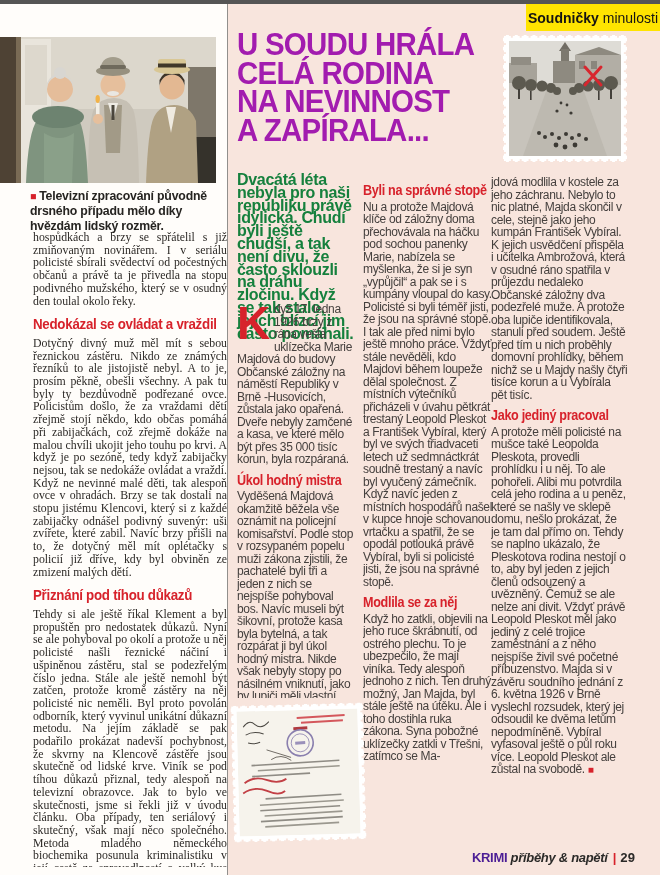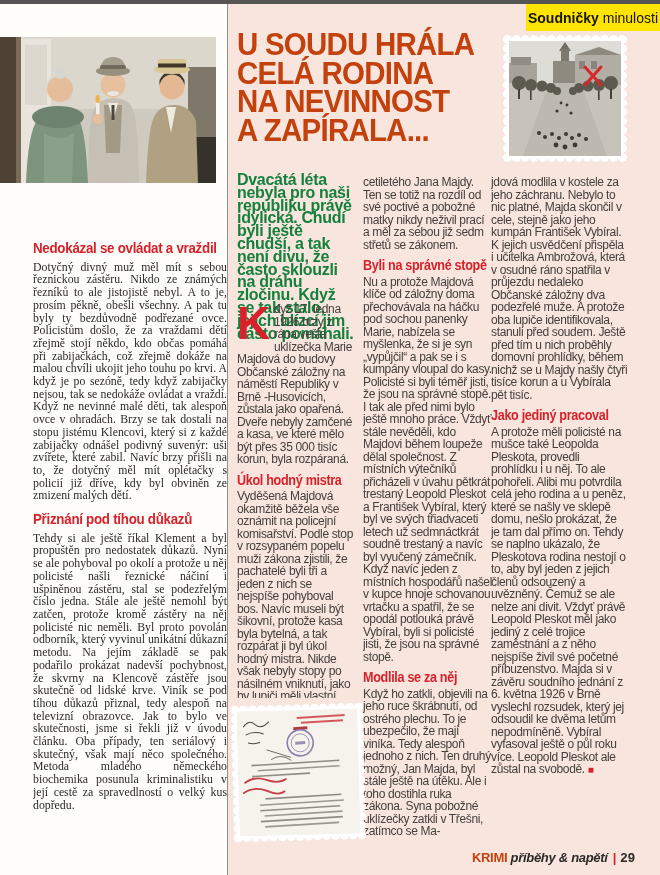--- a/index.html
+++ b/index.html
@@ -14,21 +14,21 @@
   
   .badge {
     position:absolute; right:0; top:0; width:134px; height:27px; background:#ffe400;
     display:flex; align-items:center; justify-content:center; gap:4px;
     font-size:14px; color:#151413; z-index:5;
   }
   .badge .b1 { font-weight:800; }
   .badge .b2 { font-weight:400; }
 
   
-  .headline { position:absolute; left:237px; top:27px; z-index:1; color:#c2410c; font-weight:900; }
+  .headline { position:absolute; left:237px; top:27px; z-index:1; color:#a21caf; font-weight:900; }
   .headline div {
     font-size:31px; line-height:28.5px; letter-spacing:-0.8px; white-space:nowrap;
     transform:scaleX(0.95); transform-origin:left center;
   }
 
   
   .photo { position:absolute; left:0; top:33px; width:216px; height:146px; overflow:hidden; }
   .photo svg { display:block; width:100%; height:100%; }
 
   .caption {
@@ -83,21 +83,21 @@
   }
   .postcard { position:absolute; left:503px; top:31px; width:124px; height:127px; z-index:3; }
   .postcard svg, .doc svg { display:block; width:100%; height:100%; }
   .doc { position:absolute; left:232px; top:700px; width:133px; height:137px; transform:rotate(-1.5deg); z-index:2; }
 
   
   .footer {
     position:absolute; left:470px; top:846px; width:165px; text-align:right;
     font-size:13px; color:#2b2a28; letter-spacing:-0.3px;
   }
-  .footer .brand { color:#c2410c; font-weight:900; }
+  .footer .brand { color:#4c1d95; font-weight:900; }
   .footer .mag { font-weight:800;font-style:italic; }
   .footer .sep { color:#d7222b; font-weight:700; margin:0 4px 0 5px; }
   .footer .num { font-weight:600;font-family:Liberation Mono, monospace; }
 </style>
 </head>
 <body>
 
 <div id="page">
 
   <div class="left-panel"></div>
@@ -142,22 +142,26 @@
       <path d="M146 146 q2 -54 8 -66 q6 -12 20 -12 q16 0 22 16 l2 62 z" fill="#b0a183"></path>
       <polygon points="166,70 176,70 171,96" fill="#efeadf"></polygon>
       <circle cx="172" cy="50" r="12.5" fill="#e3b892"></circle>
       <path d="M159.5 50 a12.5 12.5 0 0 1 25 0 l0 -7 q-5 -9 -12.5 -9 q-8 0 -12.5 9 z" fill="#3f3528"></path>
       <rect x="158" y="22" width="28" height="9" rx="3" fill="#d9c795"></rect>
       <ellipse cx="172" cy="32.5" rx="18" ry="4.5" fill="#d9c795"></ellipse>
       <rect x="158" y="26.5" width="28" height="4" fill="#41382a"></rect>
     </svg>
   </div>
 
+  <div class="caption">
+    <span class="sq">■</span><span>Televizní zpracování původně drsného případu mělo díky hvězdám lidský rozměr.</span>
+  </div>
 
   <div class="left-article">
+    <p>hospůdkách a brzy se spřátelil s již zmiňovaným novinářem. I v seriálu policisté sbírali svědectví od počestných občanů a právě ta je přivedla na stopu podivného mužského, který se v osudný den toulal okolo řeky.</p>
     <div class="lh">Nedokázal se ovládat a vraždil</div>
     <p>Dotyčný divný muž měl mít s sebou řeznickou zástěru. Nikdo ze známých řezníků to ale jistojistě nebyl. A to je, prosím pěkně, obešli všechny. A pak tu byly ty bezdůvodně podřezané ovce. Policistům došlo, že za vraždami dětí zřejmě stojí někdo, kdo občas pomáhá při zabijačkách, což zřejmě dokáže na malou chvíli ukojit jeho touhu po krvi. A když je po sezóně, tedy když zabijačky nejsou, tak se nedokáže ovládat a vraždí. Když ne nevinné malé děti, tak alespoň ovce v ohradách. Brzy se tak dostali na stopu jistému Klencovi, který si z každé zabijačky odnášel podivný suvenýr: uši zvířete, které zabil. Navíc brzy přišli na to, že dotyčný měl mít oplétačky s policií již dříve, kdy byl obviněn ze zmizení malých dětí.</p>
     <div class="lh">Přiznání pod tíhou důkazů</div>
     <p><span>Tehdy si ale ještě říkal Klement a byl propuštěn pro nedostatek důkazů. Nyní se ale pohyboval po okolí a protože u něj policisté našli řeznické náčiní i ušpiněnou zástěru, stal se podezřelým číslo jedna. Stále ale ještě nemohl být zatčen, protože kromě zástěry na něj policisté nic neměli. Byl proto povolán odborník, který vyvinul unikátní důkazní metodu. Na jejím základě se pak podařilo prokázat nadevší pochybnost, že skvrny na Klencově zástěře jsou skutečně od lidské krve. Viník se pod tíhou důkazů přiznal, tedy alespoň na televizní obrazovce. Jak to bylo ve skutečnosti, jsme si řekli již v úvodu článku. Oba případy, ten seriálový i skutečný, však mají něco společného. Metoda mladého německého biochemika posunula kriminalistiku v její cestě za spravedlností o velký kus dopředu. </span></p>
   </div>
 
   <div class="headline">
     <div>U SOUDU HRÁLA</div>
     <div>CELÁ RODINA</div>
     <div>NA NEVINNOST</div>
@@ -219,21 +223,20 @@
 
   <div class="intro">Dvacátá léta nebyla pro naši republiku právě idylická. Chudí byli ještě chudší, a tak není divu, že často sklouzli na dráhu zločinu. Když se tak stalo, jejich blízcí jim často pomáhali.</div>
 
   <div class="col col2b">
     <p><span class="dropcap">K</span><span>dyž 17. ledna 1926 brzy z rána vešla uklízečka Marie Majdová do budovy Občanské záložny na náměstí Republiky v Brně -Husovicích, zůstala jako opařená. Dveře nebyly zamčené a kasa, ve které mělo být přes 35 000 tisíc korun, byla rozpáraná.</span></p>
     <div class="mh">Úkol hodný mistra</div>
     <p>Vyděšená Majdová okamžitě běžela vše oznámit na policejní komisařství. Podle stop v rozsypaném popelu muži zákona zjistili, že pachatelé byli tři a jeden z nich se nejspíše pohyboval bos. Navíc museli být šikovní, protože kasa byla bytelná, a tak rozpárat ji byl úkol hodný mistra. Nikde však nebyly stopy po násilném vniknutí, jako by lupiči měli vlastní klíč. To policii přivedlo na stopu syna Marie Majdové, třiadva-</p>
   </div>
 
   <div class="col col3">
-    <p>cetiletého Jana Majdy. Ten se totiž na rozdíl od své poctivé a pobožné matky nikdy neživil prací a měl za sebou již sedm střetů se zákonem.</p>
     <div class="mh">Byli na správné stopě</div>
     <p>Nu a protože Majdová klíče od záložny doma přechovávala na háčku pod sochou panenky Marie, nabízela se myšlenka, že si je syn „vypůjčil“ a pak se i s kumpány vloupal do kasy. Policisté si byli téměř jisti, že jsou na správné stopě. I tak ale před nimi bylo ještě mnoho práce. Vždyť stále nevěděli, kdo Majdovi během loupeže dělal společnost. Z místních výtečníků přicházeli v úvahu pětkrát trestaný Leopold Pleskot a František Vybíral, který byl ve svých třiadvaceti letech už sedmnáctkrát soudně trestaný a navíc byl vyučený zámečník. Když navíc jeden z místních hospodářů našel v kupce hnoje schovanou vrtačku a spatřil, že se opodál potlouká právě Vybíral, byli si policisté jisti, že jsou na správné stopě.</p>
     <div class="mh">Modlila se za něj</div>
     <p>Když ho zatkli, objevili na jeho ruce škrábnutí, od ostrého plechu. To je ubezpečilo, že mají viníka. Tedy alespoň jednoho z nich. Ten druhý možný, Jan Majda, byl stále ještě na útěku. Ale i toho dostihla ruka zákona. Syna pobožné uklízečky zatkli v Třešni, zatímco se Ma-</p>
   </div>
 
   <div class="col col4">
     <p>jdová modlila v kostele za jeho záchranu. Nebylo to nic platné, Majda skončil v cele, stejně jako jeho kumpán František Vybíral. K jejich usvědčení přispěla i učitelka Ambrožová, která v osudné ráno spatřila v průjezdu nedaleko Občanské záložny dva podezřelé muže. A protože oba lupiče identifikovala, stanuli před soudem. Ještě před tím u nich proběhly domovní prohlídky, během nichž se u Majdy našly čtyři tisíce korun a u Vybírala pět tisíc.</p>
     <div class="mh">Jako jediný pracoval</div>
     <p><span>A protože měli policisté na mušce také Leopolda Pleskota, provedli prohlídku i u něj. To ale pohořeli. Alibi mu potvrdila celá jeho rodina a u peněz, které se našly ve sklepě domu, nešlo prokázat, že je tam dal přímo on. Tehdy se naplno ukázalo, že Pleskotova rodina nestojí o to, aby byl jeden z jejich členů odsouzený a uvězněný. Čemuž se ale nelze ani divit. Vždyť právě Leopold Pleskot měl jako jediný z celé trojice zaměstnání a z něho nejspíše živil své početné příbuzenstvo. Majda si v závěru soudního jednání z 6. května 1926 v Brně vyslechl rozsudek, který jej odsoudil ke dvěma letům nepodmíněně. Vybíral vyfasoval ještě o půl roku více. Leopold Pleskot ale zůstal na svobodě. </span><span class="endmark">■</span></p>

